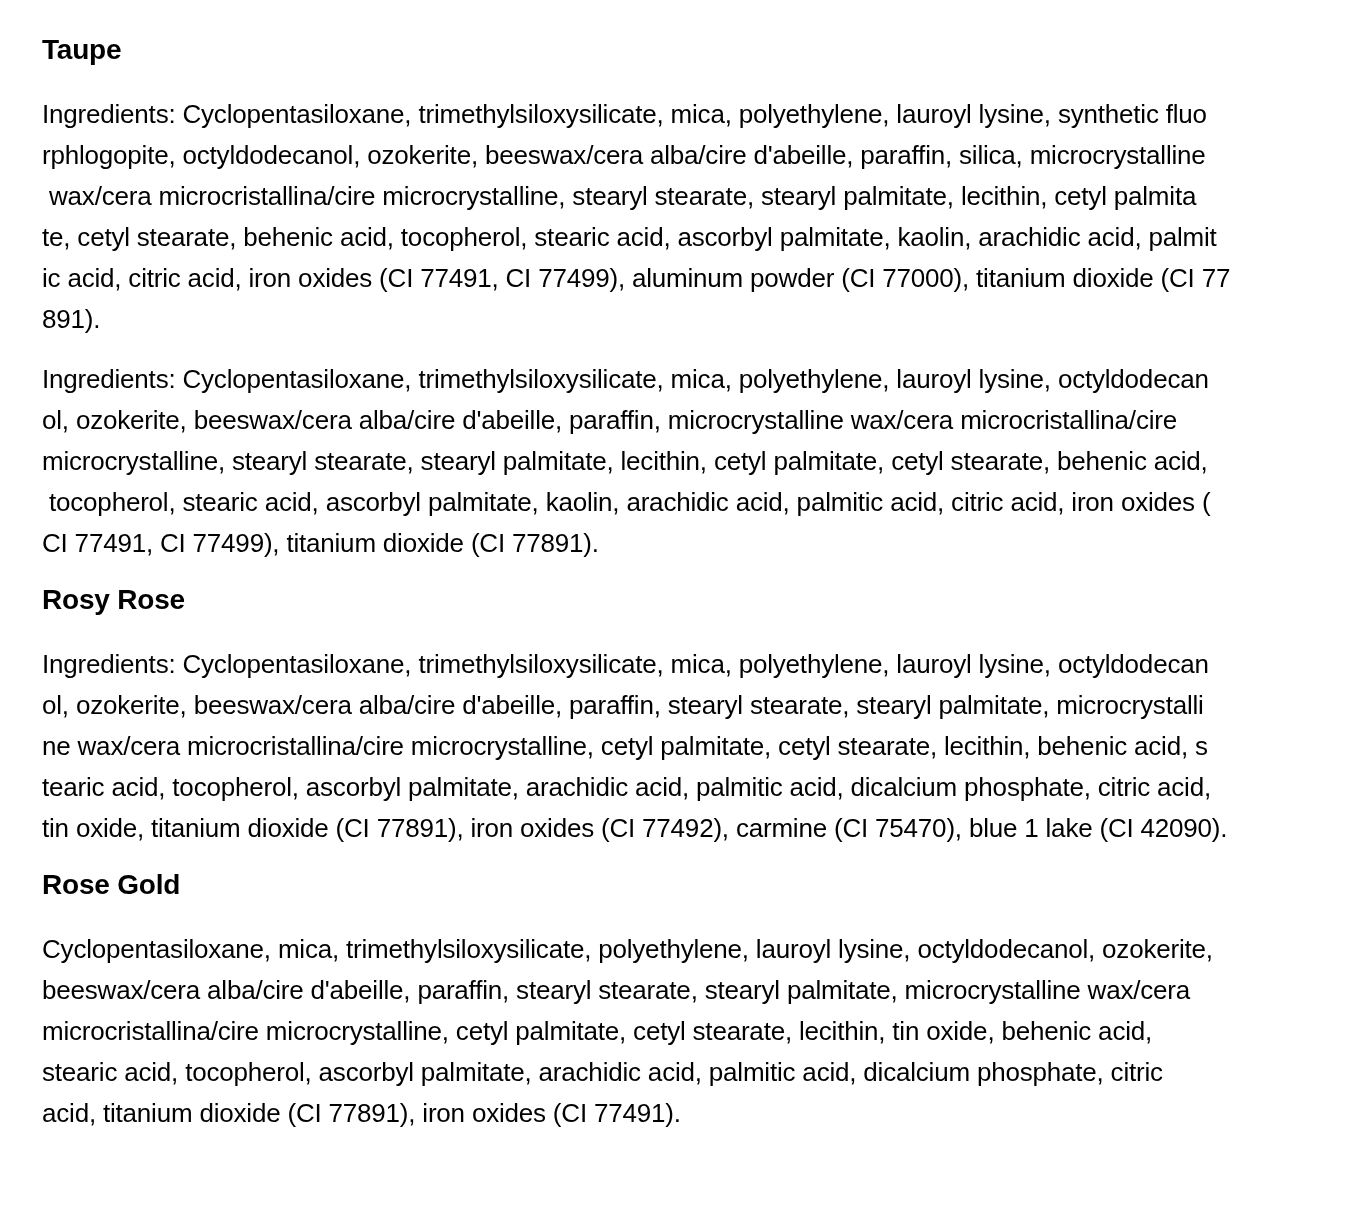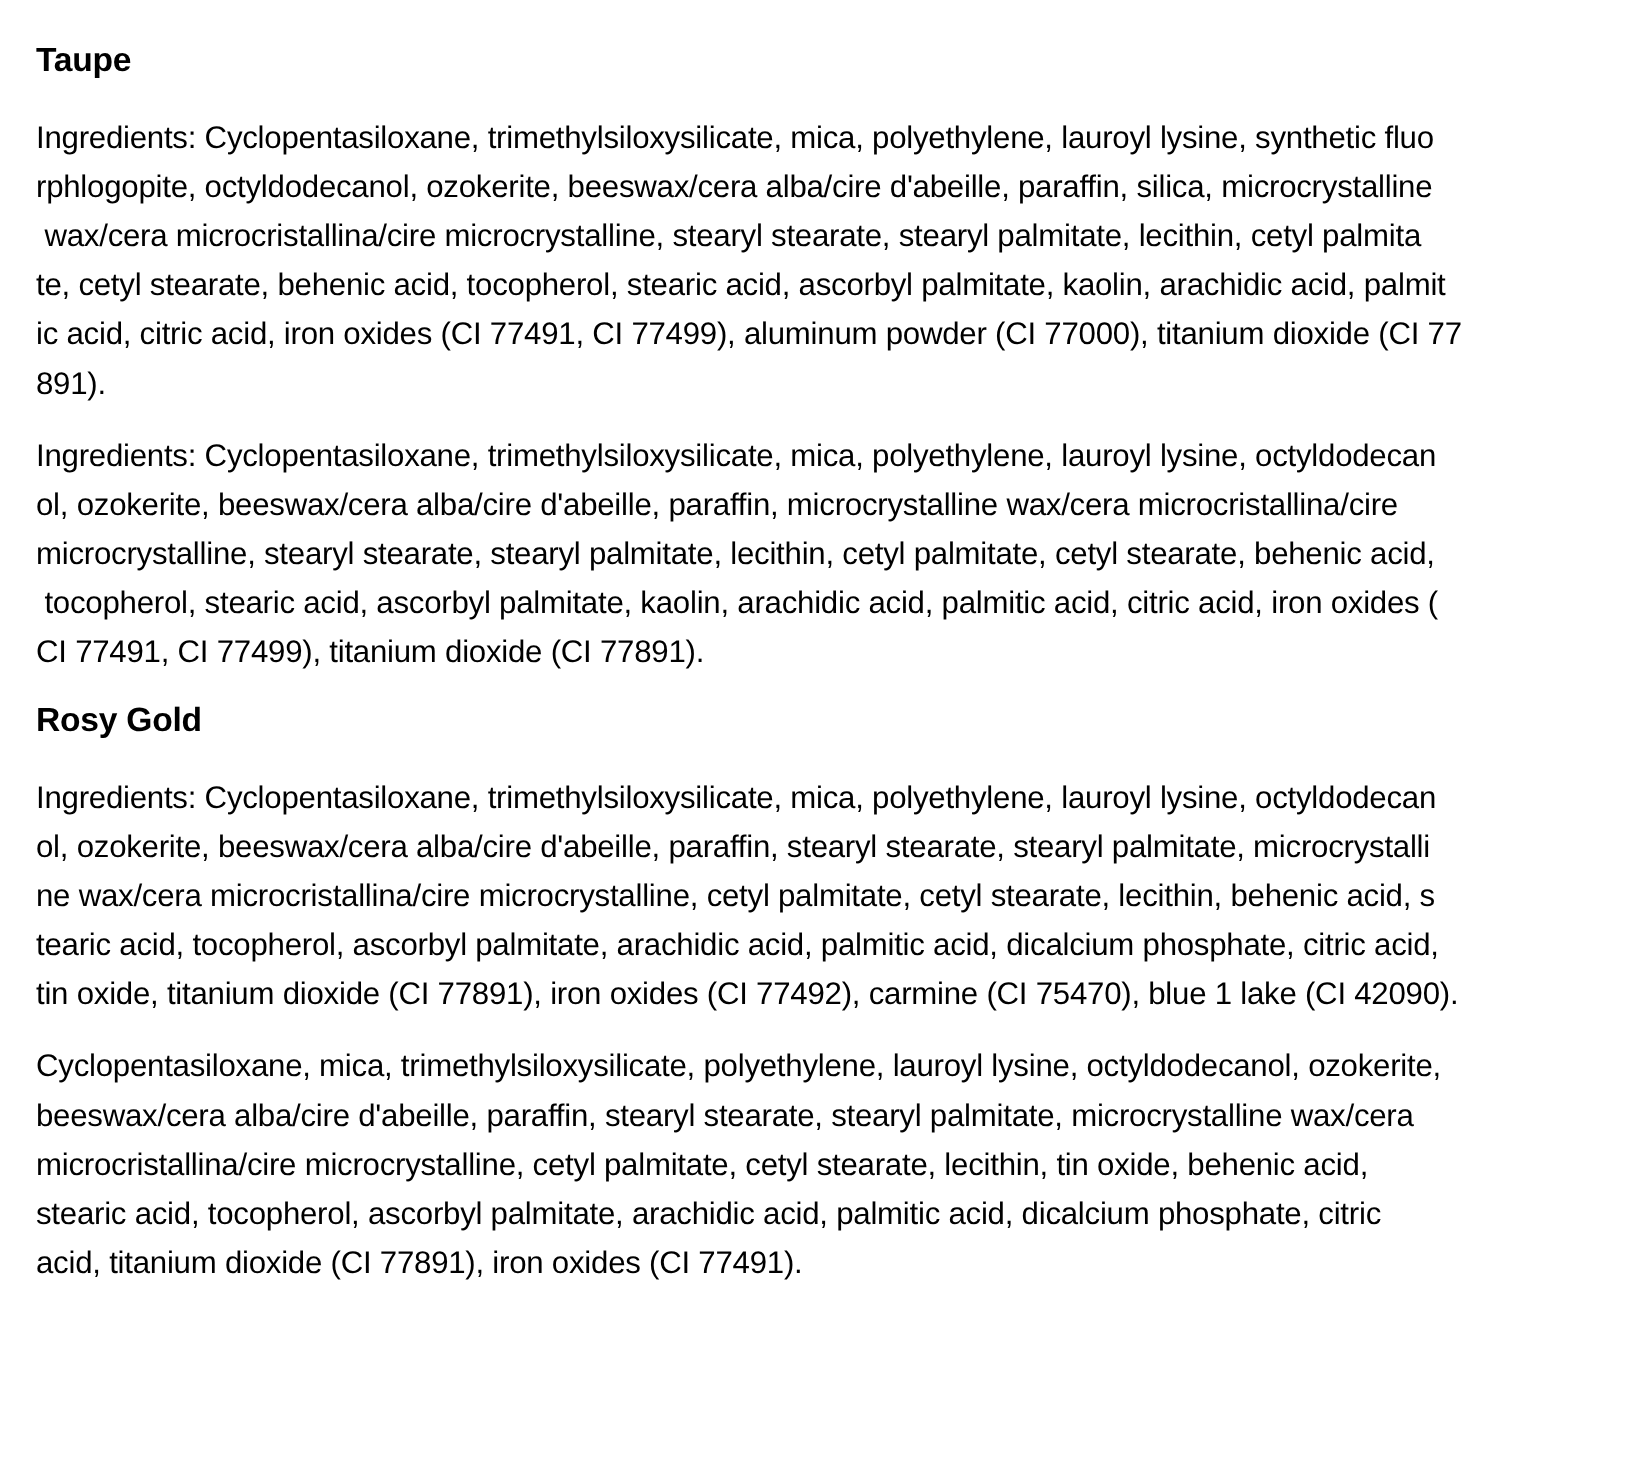--- a/index.html
+++ b/index.html
@@ -10,21 +10,21 @@
     width: 1369px;
     height: 1217px;
     background: #ffffff;
     color: #000000;
     overflow: hidden;
     font-family: "Liberation Sans", sans-serif;
   }
   .page {
     box-sizing: border-box;
     width: 1369px;
-    padding: 33px 26px 0 30px;
+    padding: 33px 26px 0 42px;
   }
   .shade-title {
     font-size: 28px;
     line-height: 34px;
     font-weight: 700;
     margin: 0 0 27px 0;
     letter-spacing: -0.2px;
   }
   .ingredients {
     font-size: 26px;
@@ -53,29 +53,30 @@
 
   <section>
     <p class="ingredients">Ingredients: Cyclopentasiloxane, trimethylsiloxysilicate, mica, polyethylene, lauroyl lysine, octyldodecan
 ol, ozokerite, beeswax/cera alba/cire d'abeille, paraffin, microcrystalline wax/cera microcristallina/cire
 microcrystalline, stearyl stearate, stearyl palmitate, lecithin, cetyl palmitate, cetyl stearate, behenic acid,
  tocopherol, stearic acid, ascorbyl palmitate, kaolin, arachidic acid, palmitic acid, citric acid, iron oxides (
 CI 77491, CI 77499), titanium dioxide (CI 77891).</p>
   </section>
 
   <section>
-    <h2 class="shade-title">Rosy Gold</h2>
+    <h2 class="shade-title">Rosy Rose</h2>
     <p class="ingredients">Ingredients: Cyclopentasiloxane, trimethylsiloxysilicate, mica, polyethylene, lauroyl lysine, octyldodecan
 ol, ozokerite, beeswax/cera alba/cire d'abeille, paraffin, stearyl stearate, stearyl palmitate, microcrystalli
 ne wax/cera microcristallina/cire microcrystalline, cetyl palmitate, cetyl stearate, lecithin, behenic acid, s
 tearic acid, tocopherol, ascorbyl palmitate, arachidic acid, palmitic acid, dicalcium phosphate, citric acid,
 tin oxide, titanium dioxide (CI 77891), iron oxides (CI 77492), carmine (CI 75470), blue 1 lake (CI 42090).</p>
   </section>
 
   <section>
+    <h2 class="shade-title">Rose Gold</h2>
     <p class="ingredients">Cyclopentasiloxane, mica, trimethylsiloxysilicate, polyethylene, lauroyl lysine, octyldodecanol, ozokerite,
 beeswax/cera alba/cire d'abeille, paraffin, stearyl stearate, stearyl palmitate, microcrystalline wax/cera
 microcristallina/cire microcrystalline, cetyl palmitate, cetyl stearate, lecithin, tin oxide, behenic acid,
 stearic acid, tocopherol, ascorbyl palmitate, arachidic acid, palmitic acid, dicalcium phosphate, citric
 acid, titanium dioxide (CI 77891), iron oxides (CI 77491).</p>
   </section>
 
 </div>
 
 </body></html>

